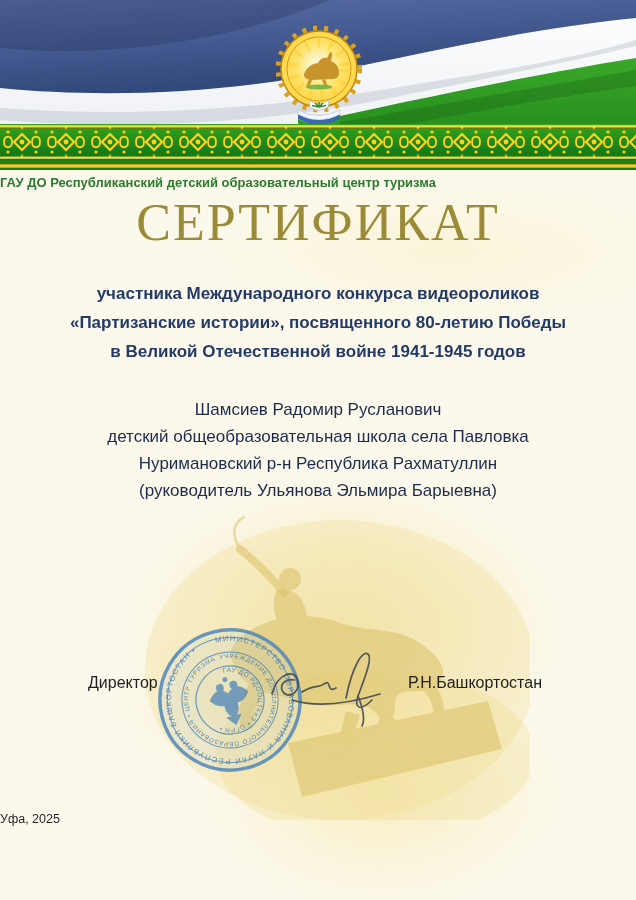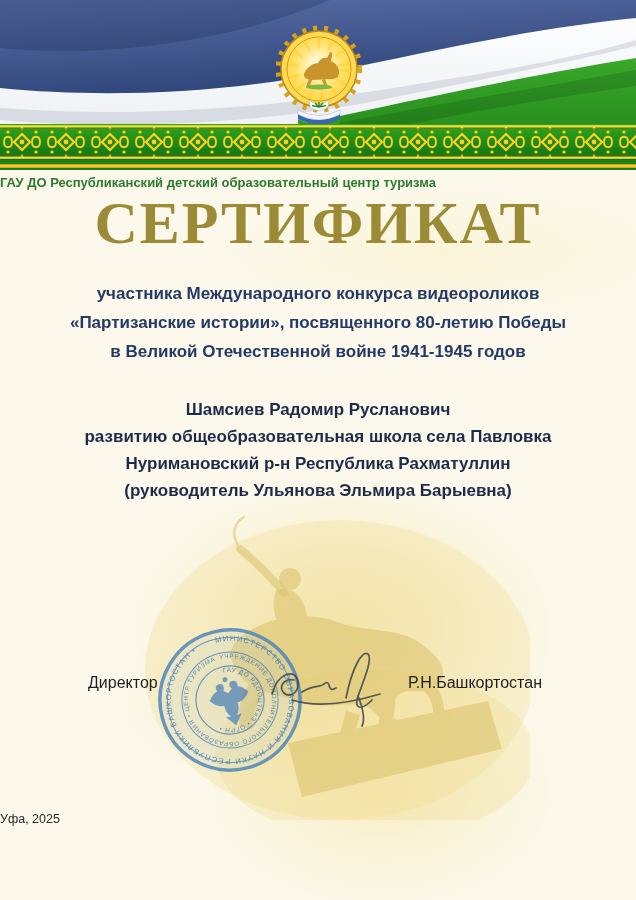--- a/index.html
+++ b/index.html
@@ -17,25 +17,25 @@
   .hero{position:relative;width:636px;height:170px;overflow:hidden;}
   .flag-svg{position:absolute;left:0;top:0;}
   .emblem-svg{position:absolute;left:276px;top:22px;}
   .ornament-svg{position:absolute;left:0;top:124px;}
   .gold-rule{position:absolute;left:0;top:164px;width:636px;height:4px;
     background:linear-gradient(#b8860b,#ffd93b 45%,#c79a0c);}
   
   .org-lines{margin-top:5px;text-align:left;color:#2c7a2e;
     font-size:13px;line-height:16px;font-weight:600;}
   .title{margin-top:2px;text-align:center;font-family:"Liberation Serif",serif;
-    font-size:60px;line-height:60px;font-weight:700;letter-spacing:2px;color:#9c8b36;}
+    font-size:52px;line-height:60px;font-weight:400;letter-spacing:2px;color:#9c8b36;}
   .award{margin-top:26px;text-align:center;color:#243a66;
     font-size:17px;line-height:29px;font-weight:700;}
   .recipient{margin-top:30px;text-align:center;color:#1c2b4a;
-    font-size:17px;line-height:27px;font-weight:700;}
+    font-size:17px;line-height:27px;font-weight:400;}
   
   .watermark-svg{position:absolute;left:140px;top:515px;z-index:1;}
   .stamp-svg{position:absolute;left:152px;top:620px;z-index:2;}
   .signature-svg{position:absolute;left:262px;top:634px;z-index:3;}
   .sign-row{position:absolute;left:12px;top:674px;width:636px;z-index:4;
     display:flex;justify-content:space-between;box-sizing:border-box;
     padding:0 106px 0 76px;font-size:16px;color:#1e1e20;}
   .footer{position:absolute;left:0;top:812px;width:636px;z-index:2;
     font-size:12.5px;color:#26262a;}
 </style>
@@ -136,21 +136,21 @@
   <div class="title">СЕРТИФИКАТ</div>
 
   <div class="award">
     <div>участника Международного конкурса видеороликов</div>
     <div>«Партизанские истории», посвященного 80-летию Победы</div>
     <div>в Великой Отечественной войне 1941-1945 годов</div>
   </div>
 
   <div class="recipient">
     <div>Шамсиев Радомир Русланович</div>
-    <div>развитию общеобразовательная школа села Павловка</div>
+    <div>детский общеобразовательная школа села Павловка</div>
     <div>Нуримановский р-н Республика Рахматуллин</div>
     <div>(руководитель Ульянова Эльмира Барыевна)</div>
   </div>
 
   <svg class="watermark-svg" width="390" height="305" viewBox="0 0 390 305">
     <ellipse cx="200" cy="155" rx="195" ry="150" fill="#f2df9a" opacity="0.38"></ellipse>
     <ellipse cx="235" cy="240" rx="160" ry="85" fill="#eed98c" opacity="0.30"></ellipse>
     <g fill="#d9c167" opacity="0.55">
       <path d="M148,228 L348,186 L362,234 L162,282 Z"></path>
       <path d="M95,128 C120,100 170,95 200,108 C225,117 258,112 280,128 C300,142 310,156 298,170

